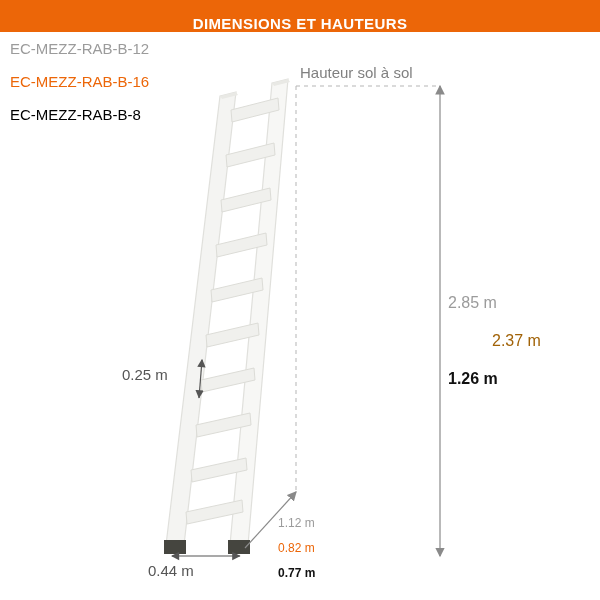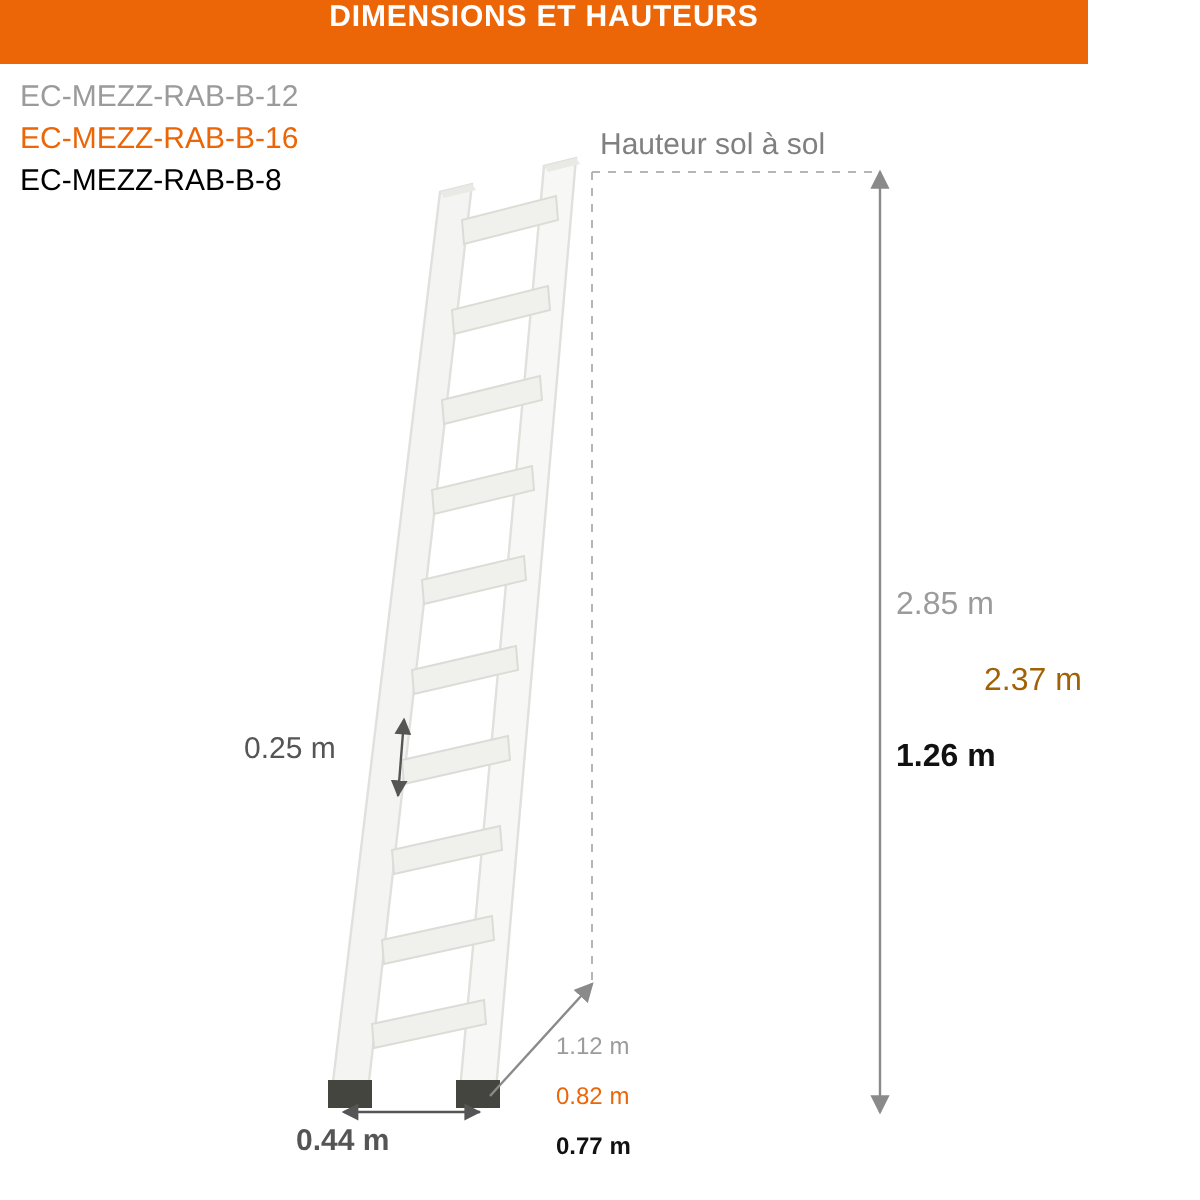--- a/index.html
+++ b/index.html
@@ -17,43 +17,43 @@
     position: relative;
     width: 600px;
     height: 600px;
     background: #ffffff;
   }
   
   #header-bar {
     position: absolute;
     left: 0;
     top: 0;
-    width: 544px;
+    width: 600px;
     height: 32px;
     background: #ec6608;
     display: flex;
-    align-items: flex-start;
+    align-items: flex-end;
     justify-content: center;
   }
   #header-title {
     color: #ffffff;
     font-size: 15px;
     font-weight: bold;
     letter-spacing: 0.4px;
     text-transform: uppercase;
     font-family: "Liberation Sans", sans-serif;
   }
   
   #refs {
     position: absolute;
     left: 10px;
     top: 38px;
     display: flex;
     flex-direction: column;
-    gap: 0;
+    gap: 12px;
   }
   .ref {
     font-size: 15px;
     line-height: 21px;
     font-family: "Liberation Sans", sans-serif;
     white-space: nowrap;
   }
   .ref.grey { color: #9b9b9b; }
   .ref.orange { color: #ec6608; }
   .ref.black { color: #000000; font-weight: normal; }
@@ -114,21 +114,20 @@
   }
   .d-val.grey { color: #9b9b9b; }
   .d-val.orange { color: #ec6608; }
   .d-val.black { color: #111111; font-weight: bold; }
 
   #label-width {
     left: 148px;
     top: 562px;
     font-size: 15px;
     color: #555555;
-    font-weight: bold;
   }
 </style>
 </head>
 <body>
 
 <div id="page">
 
   <div id="header-bar">
     <div id="header-title">DIMENSIONS ET HAUTEURS</div>
   </div>

